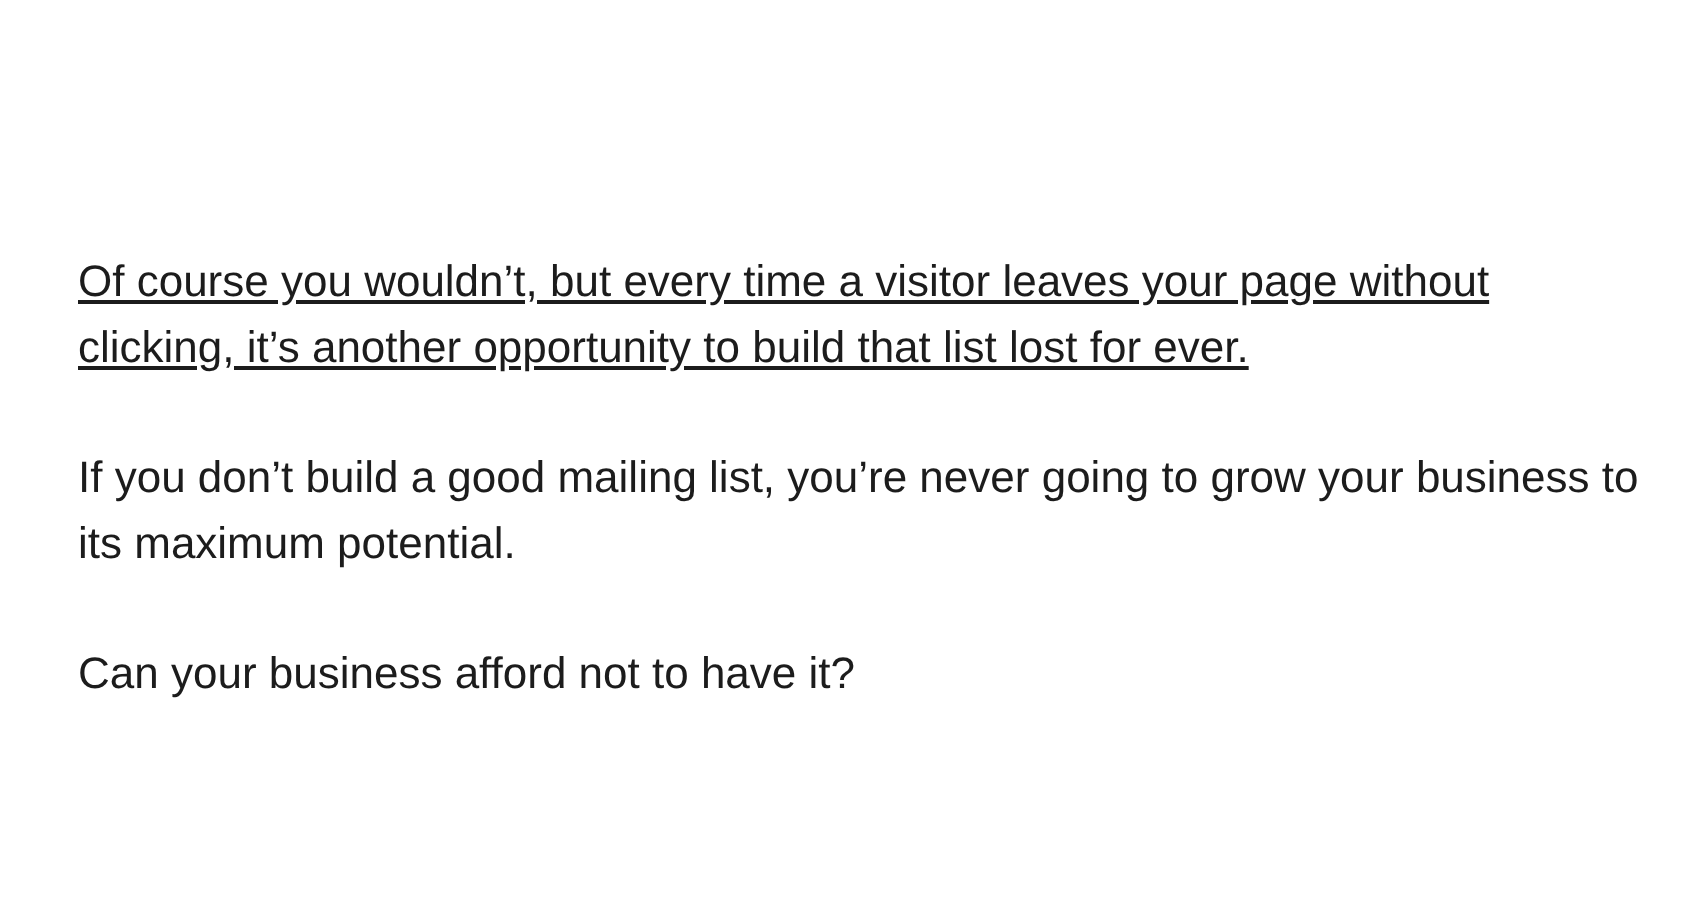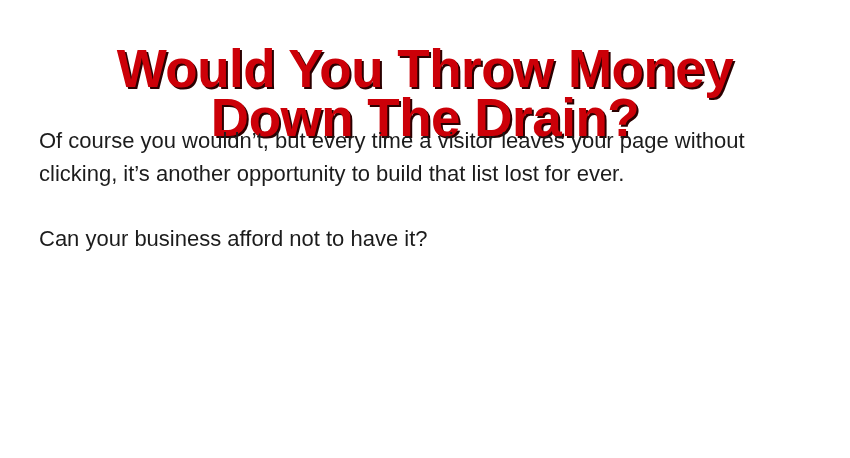--- a/index.html
+++ b/index.html
@@ -60,33 +60,30 @@
     font-family: "Liberation Sans", sans-serif;
     font-size: 22px;
     line-height: 33px;
     color: #1c1c1c;
     font-weight: normal;
     text-align: left;
   }
   .para:last-child {
     margin-bottom: 12px;
   }
-  .para-1 { width: 782px; }
+  .para-1 { width: 782px; text-decoration: underline; }
   .para-2 { width: 782px; }
   .para-3 { width: 772px; }
   .para-4 { width: 782px; }
 </style>
 </head>
 <body>
 
 <div class="page">
 
-  <h1 class="headline">
-    <span class="hl-line hl-line-1">Would You Throw Money</span>
-    <span class="hl-line hl-line-2">Down The Drain?</span>
-  </h1>
 
   <div class="body-copy">
     <p class="para para-1">Of course you wouldn’t, but every time a visitor leaves your page without clicking, it’s another opportunity to build that list lost for ever.</p>
+    <p class="para para-2">If you don’t build a good mailing list, you’re never going to grow your business to its maximum potential.</p>
     <p class="para para-4">Can your business afford not to have it?</p>
   </div>
 
 </div>
 
 </body></html>

